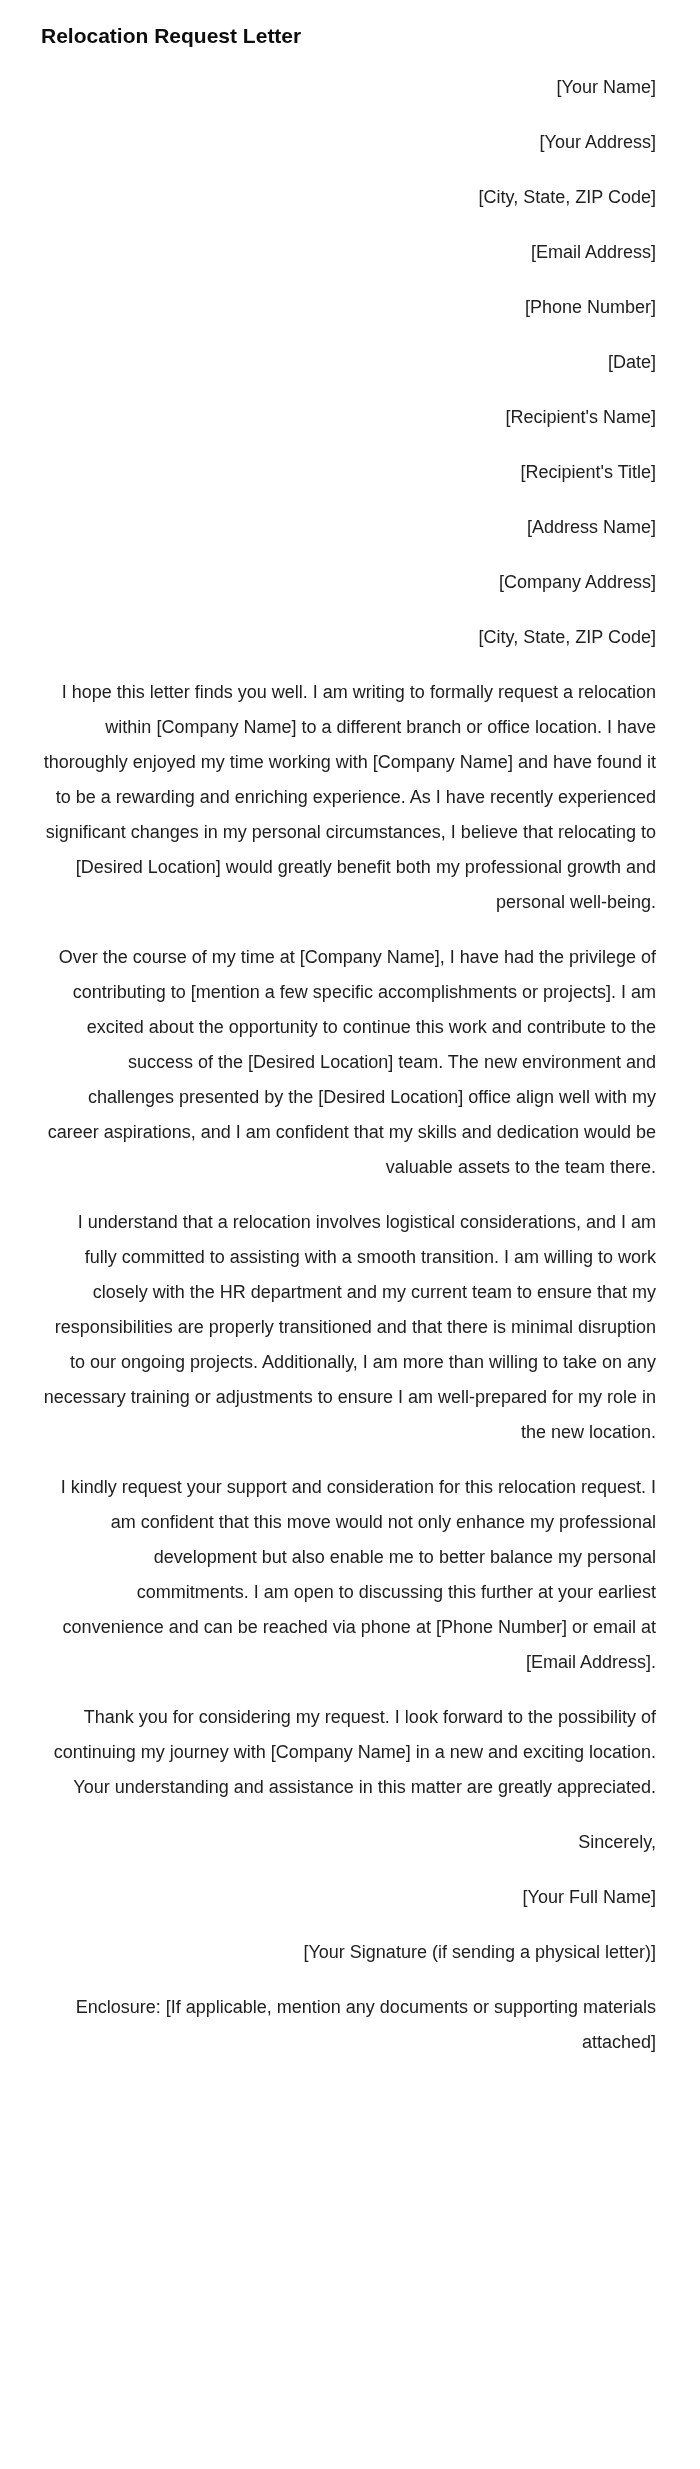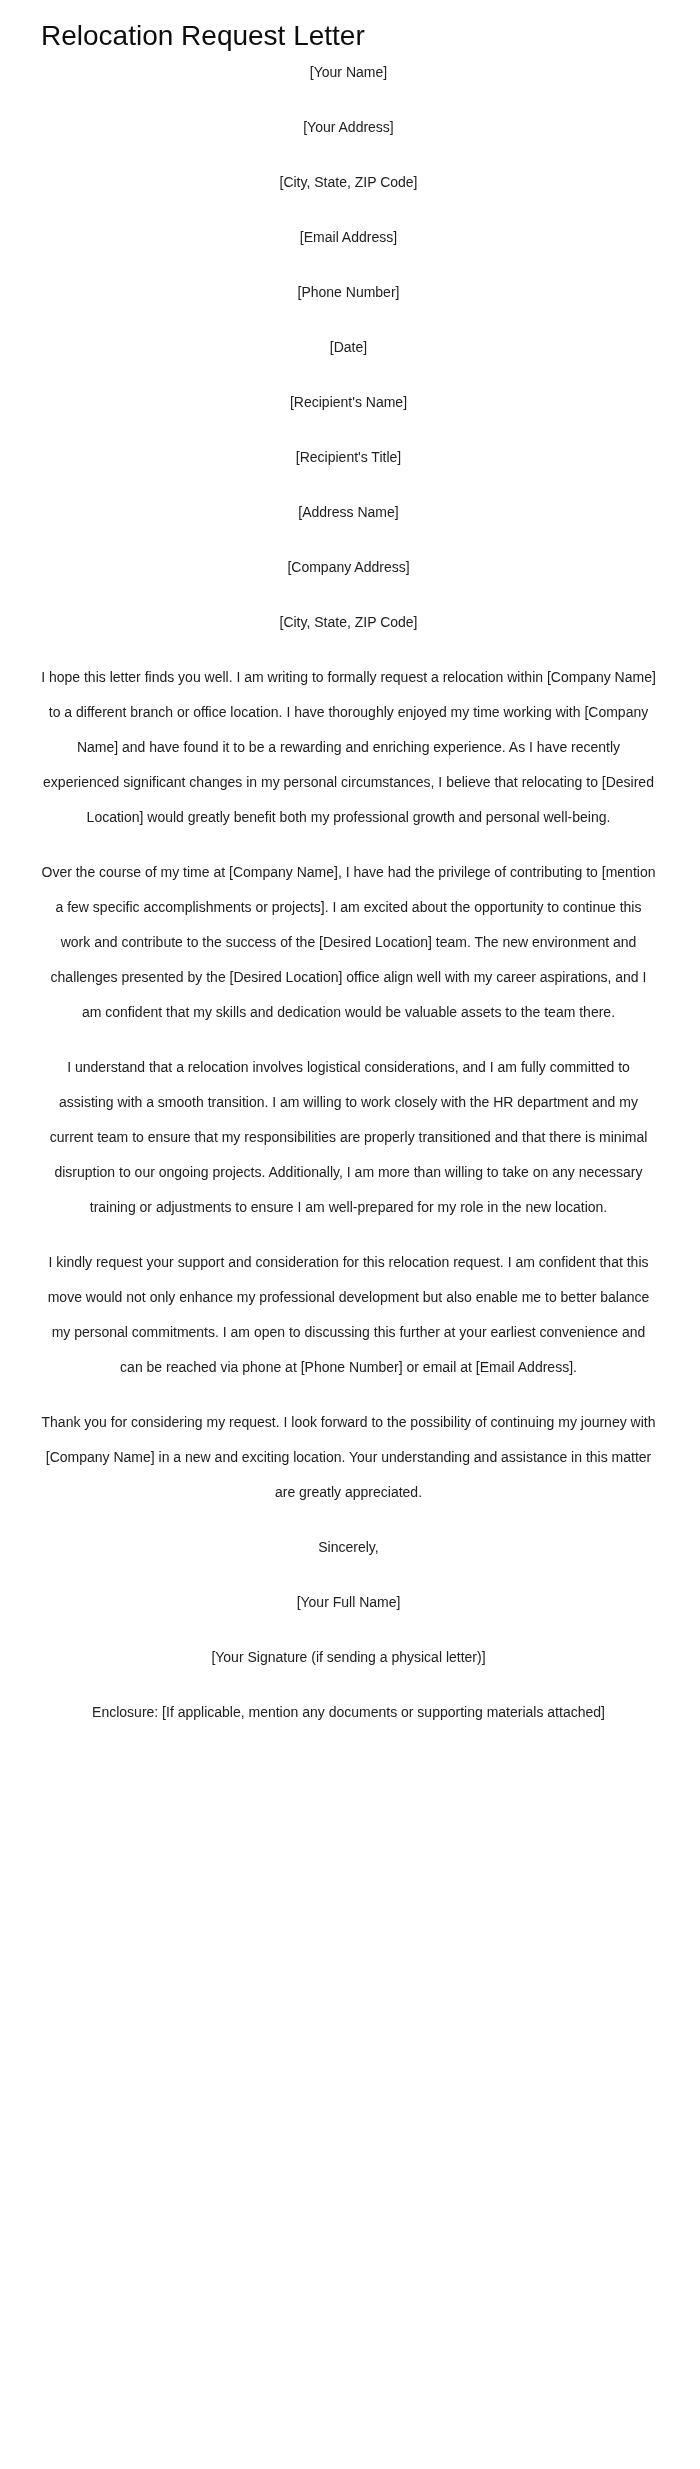--- a/index.html
+++ b/index.html
@@ -14,34 +14,34 @@
   }
   .doc {
     box-sizing: border-box;
     width: 700px;
     min-height: 2469px;
     padding: 0 44px 40px 41px;
     background: #ffffff;
     color: #202020;
   }
   .doc h1.title {
-    font-size: 28px;
+    font-size: 21px;
     line-height: 33px;
-    font-weight: 400;
+    font-weight: 700;
     color: #0d0d0d;
-    margin: 19px 0 3px 0;
+    margin: 19px 0 18px 0;
     letter-spacing: 0;
   }
   .doc p {
-    font-size: 14px;
+    font-size: 18px;
     line-height: 35px;
     font-weight: 400;
     color: #202020;
     margin: 0 0 20px 0;
-    text-align: center;
+    text-align: right;
   }
 </style>
 </head>
 <body>
 
 <div class="doc">
 
   <h1 class="title">Relocation Request Letter</h1>
 
   <p>[Your Name]</p>

